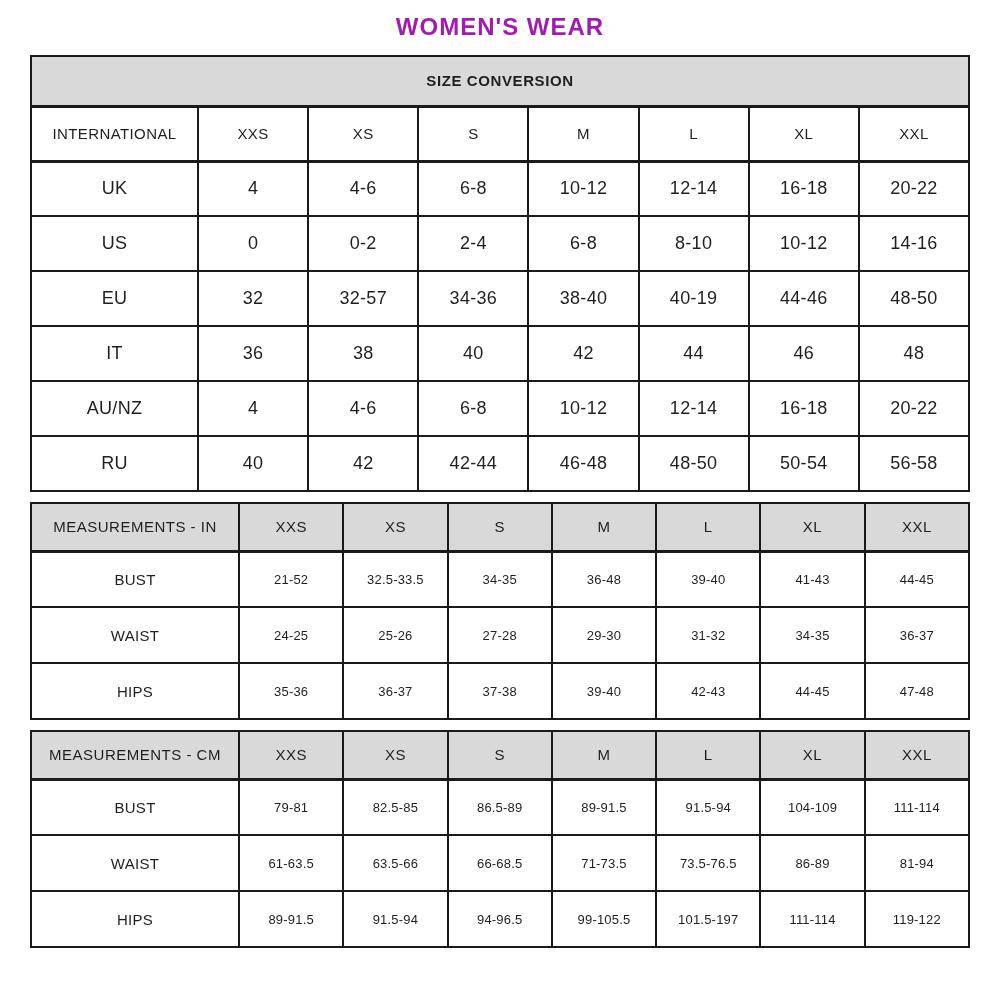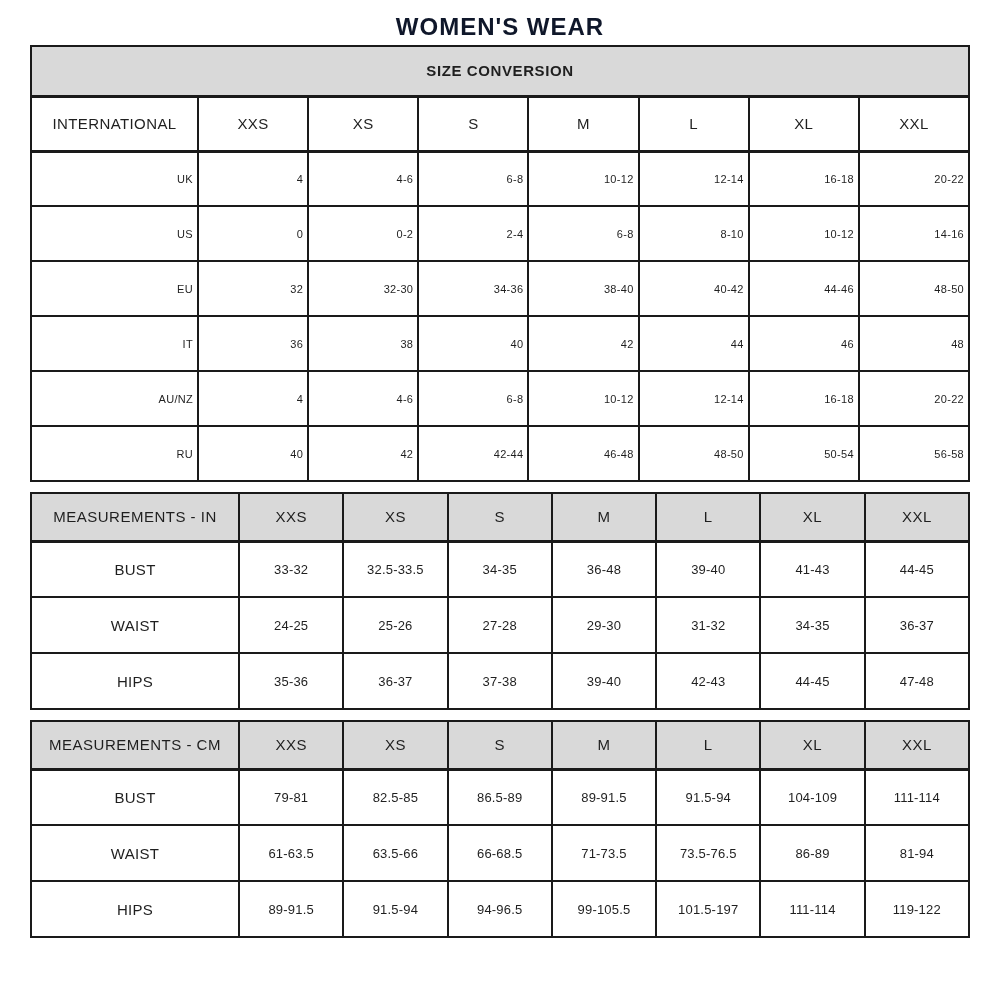--- a/index.html
+++ b/index.html
@@ -16,27 +16,27 @@
     font-family: "Liberation Sans", sans-serif;
     color: var(--text-color);
   }
   .page {
     width: 1000px;
     height: 1000px;
     margin: 0 auto;
     padding: 13px 30px 0 30px;
   }
   .page-title {
-    margin: 0 0 4px 0;
+    margin: 0 0 14px 0;
     text-align: center;
     font-size: 24px;
     font-weight: 700;
     letter-spacing: 1px;
     line-height: 28px;
-    color: #0f172a;
+    color: #a21caf;
   }
   table.tbl {
     width: 100%;
     border-collapse: collapse;
     table-layout: fixed;
     margin-bottom: 10px;
     border: 2px solid var(--border-color);
   }
   table.tbl th, table.tbl td {
     border: 2px solid var(--border-color);
@@ -60,23 +60,22 @@
   .tbl-conv tr.cols th {
     height: 55px;
     font-weight: 400;
     font-size: 15px;
     letter-spacing: 0.4px;
     border-bottom-width: 3px;
   }
   .tbl-conv tbody th, .tbl-conv tbody td {
     height: 55px;
     font-weight: 400;
-    font-size: 11px;
+    font-size: 18px;
     letter-spacing: 0.3px;
-    text-align: right;
   }
   
   .tbl-meas col.first-col { width: 208px; }
   .tbl-meas thead th {
     height: 48px;
     background: var(--header-bg);
     font-size: 15px;
     font-weight: 400;
     letter-spacing: 0.5px;
     border-bottom-width: 3px;
@@ -138,24 +137,24 @@
           <td>0-2</td>
           <td>2-4</td>
           <td>6-8</td>
           <td>8-10</td>
           <td>10-12</td>
           <td>14-16</td>
         </tr>
         <tr>
           <th scope="row">EU</th>
           <td>32</td>
-          <td>32-30</td>
+          <td>32-57</td>
           <td>34-36</td>
           <td>38-40</td>
-          <td>40-42</td>
+          <td>40-19</td>
           <td>44-46</td>
           <td>48-50</td>
         </tr>
         <tr>
           <th scope="row">IT</th>
           <td>36</td>
           <td>38</td>
           <td>40</td>
           <td>42</td>
           <td>44</td>
@@ -198,21 +197,21 @@
           <th>S</th>
           <th>M</th>
           <th>L</th>
           <th>XL</th>
           <th>XXL</th>
         </tr>
     </thead>
     <tbody>
         <tr>
           <th scope="row">BUST</th>
-          <td>33-32</td>
+          <td>21-52</td>
           <td>32.5-33.5</td>
           <td>34-35</td>
           <td>36-48</td>
           <td>39-40</td>
           <td>41-43</td>
           <td>44-45</td>
         </tr>
         <tr>
           <th scope="row">WAIST</th>
           <td>24-25</td>

